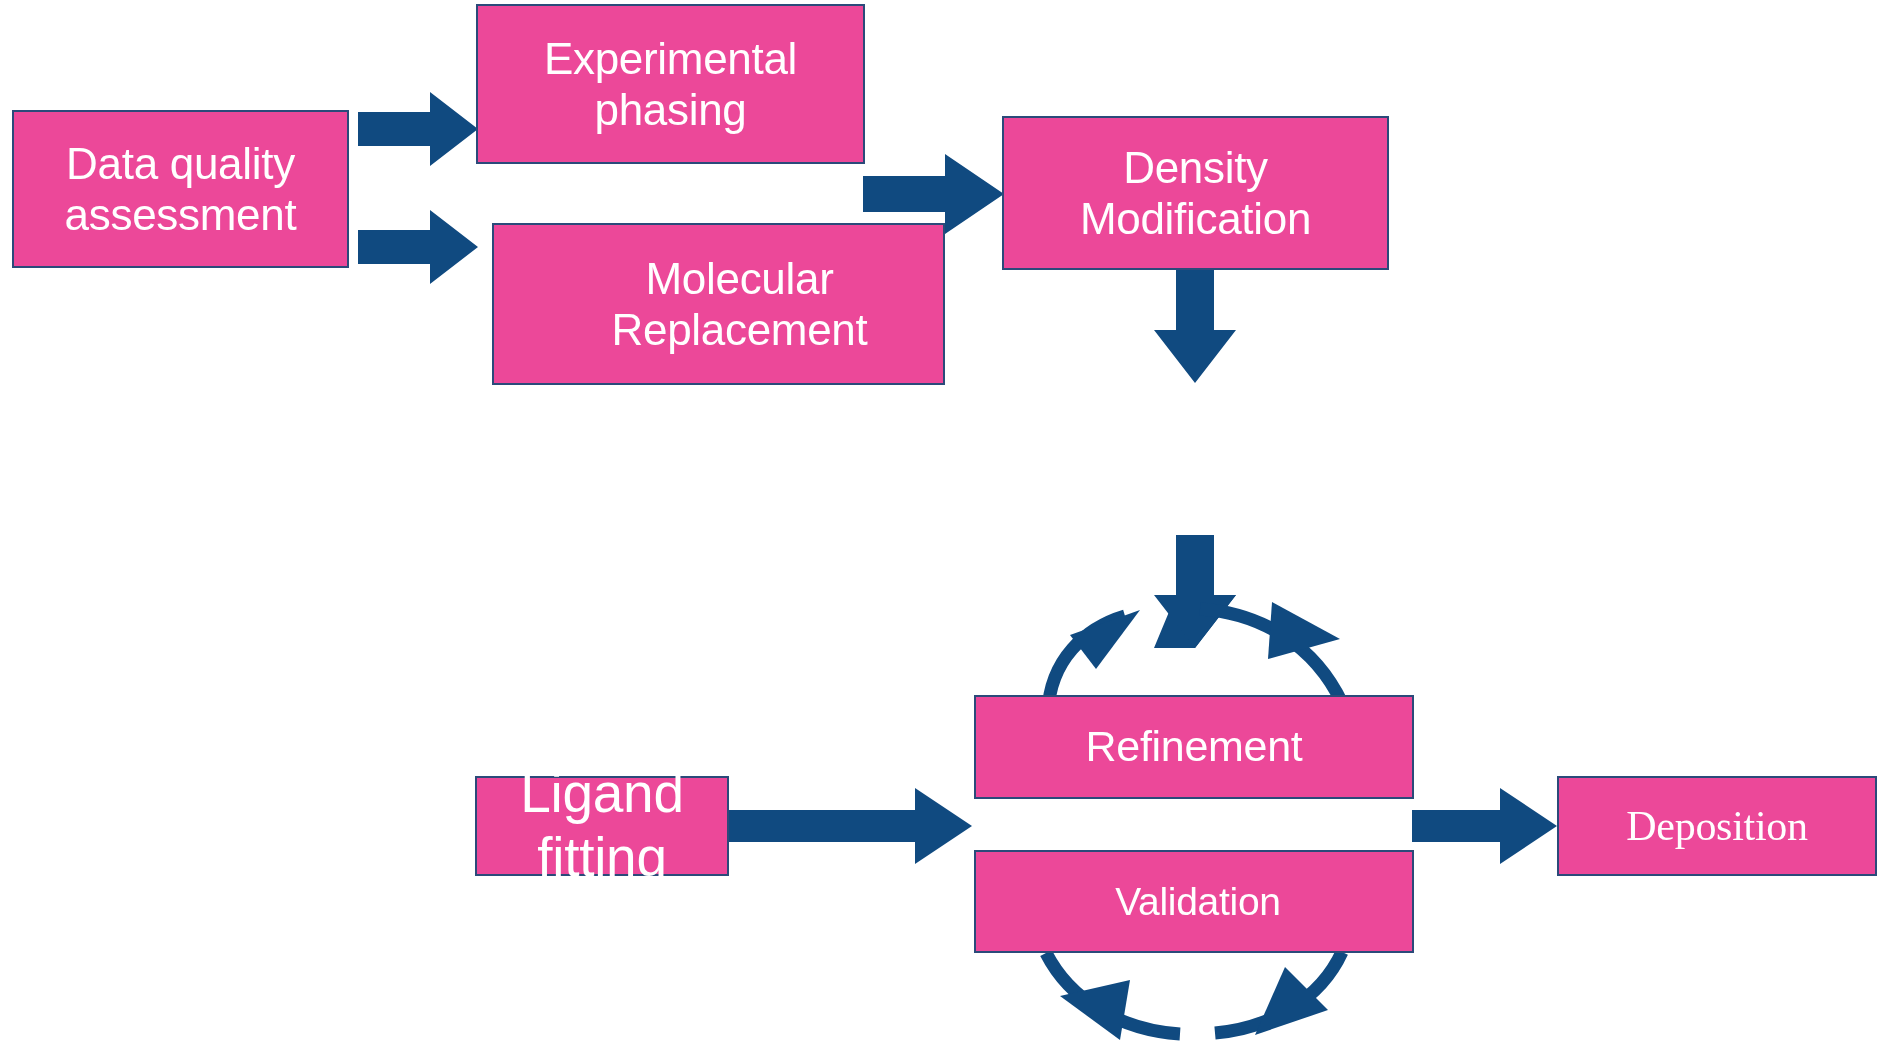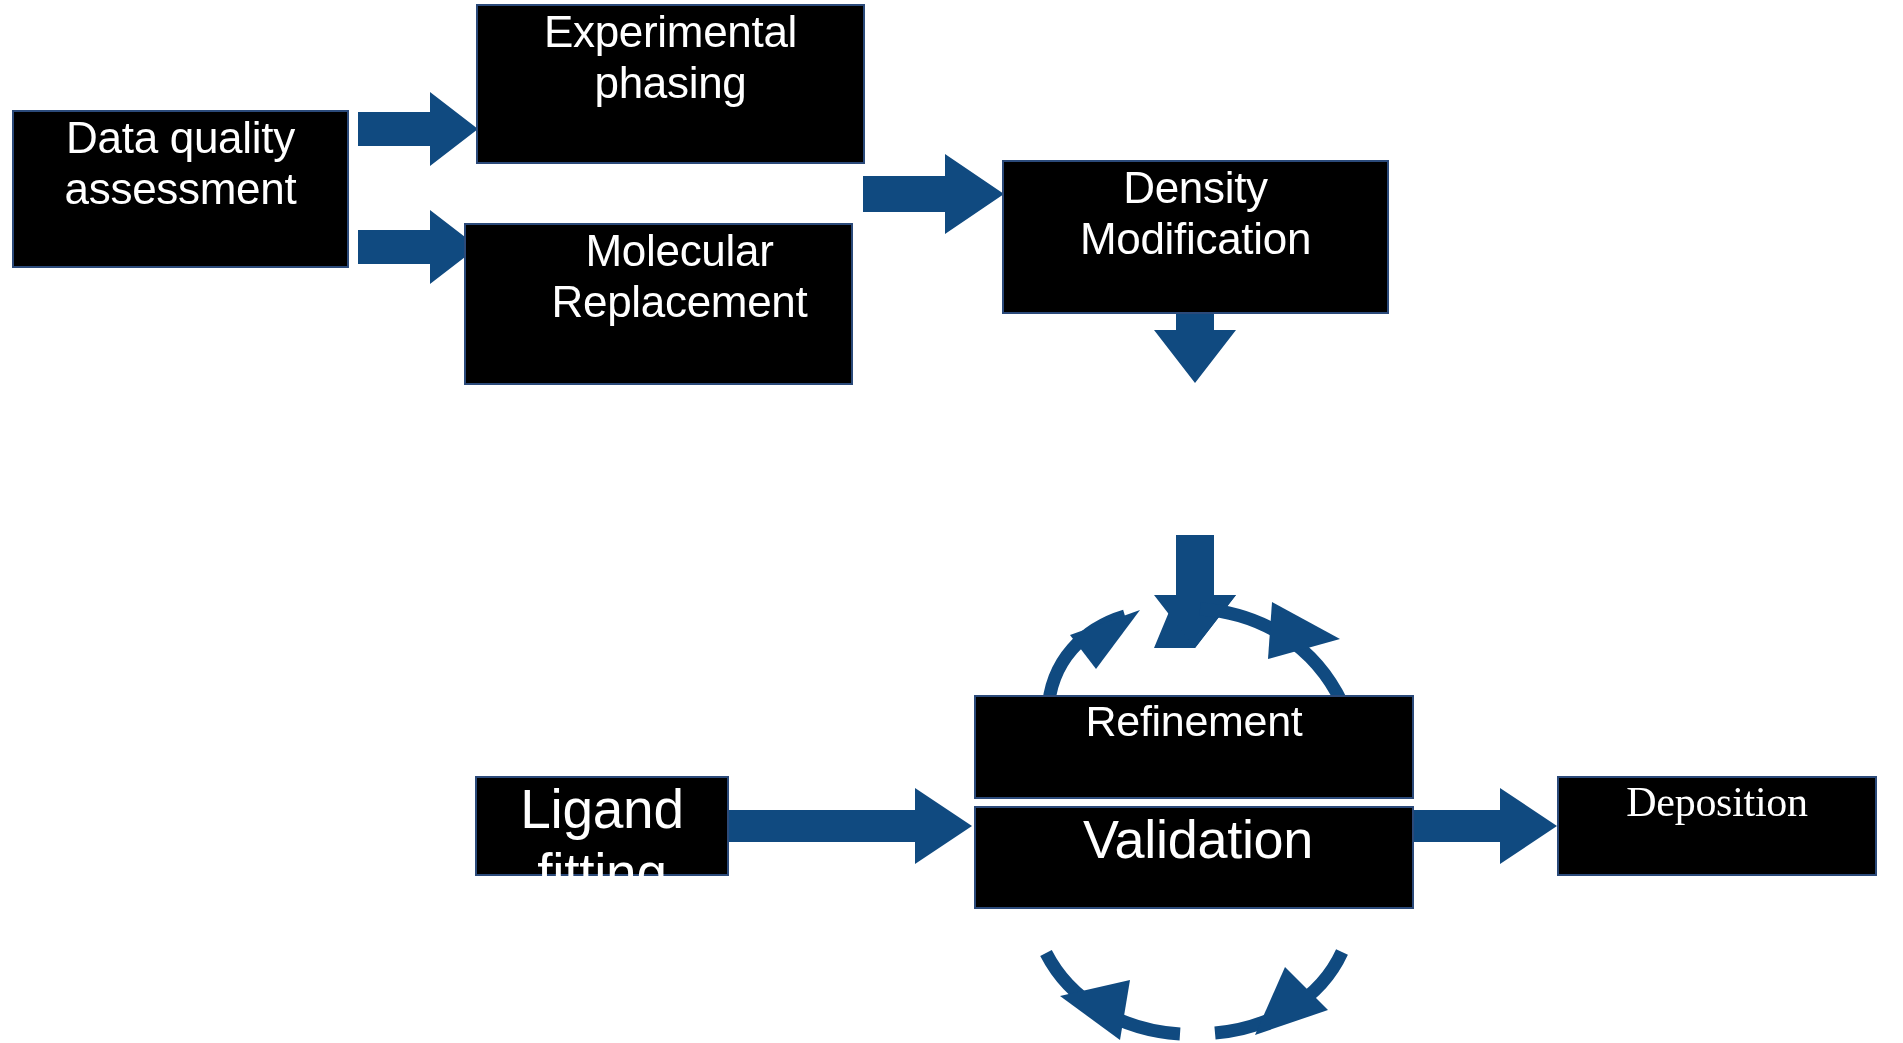--- a/index.html
+++ b/index.html
@@ -22,43 +22,44 @@
   .svg-layer {
     position: absolute;
     left: 0;
     top: 0;
     width: 1903px;
     height: 1043px;
   }
   .node {
     position: absolute;
     box-sizing: border-box;
-    background: #000000;
+    background: #ec4899;
     border: 2px solid #2B4A7A;
     color: #ffffff;
     display: flex;
+    align-items: center;
     justify-content: center;
     text-align: center;
     line-height: 1.16;
     font-size: 44px;
     font-family: "Liberation Sans", sans-serif;
     z-index: 5;
     white-space: pre-line;
     letter-spacing: -0.3px;
   }
   
   #node-data-quality      { left: 12px;   top: 110px; width: 337px; height: 158px; }
   #node-experimental      { left: 476px;  top: 4px;   width: 389px; height: 160px; }
-  #node-molecular         { left: 464px;  top: 223px; width: 389px; height: 162px; padding-left: 42px; }
-  #node-density           { left: 1002px; top: 116px; width: 387px; height: 154px; margin-top: 44px; }
+  #node-molecular         { left: 492px;  top: 223px; width: 453px; height: 162px; padding-left: 42px; }
+  #node-density           { left: 1002px; top: 116px; width: 387px; height: 154px; }
   #node-model-rebuilding  { left: 1002px; top: 381px; width: 387px; height: 156px; }
   #node-refinement        { left: 974px;  top: 695px; width: 440px; height: 104px;
                             font-size: 43px; }
-  #node-validation        { left: 974px;  top: 806px; width: 440px; height: 103px;
-                            font-size: 54px; padding-left: 8px; }
+  #node-validation        { left: 974px;  top: 850px; width: 440px; height: 103px;
+                            font-size: 39px; padding-left: 8px; }
   #node-ligand-fitting    { left: 475px;  top: 776px; width: 254px; height: 100px;
                             font-size: 55px; }
   #node-deposition        { left: 1557px; top: 776px; width: 320px; height: 100px;
                             font-size: 42px; font-family: Liberation Serif, serif; }
 </style>
 </head>
 <body>
 
 <div id="canvas">
 

